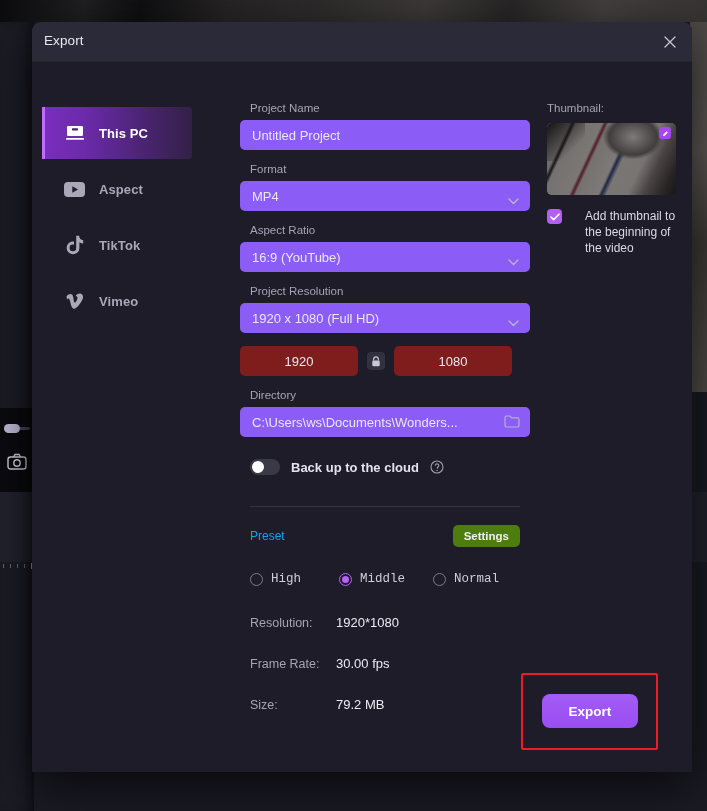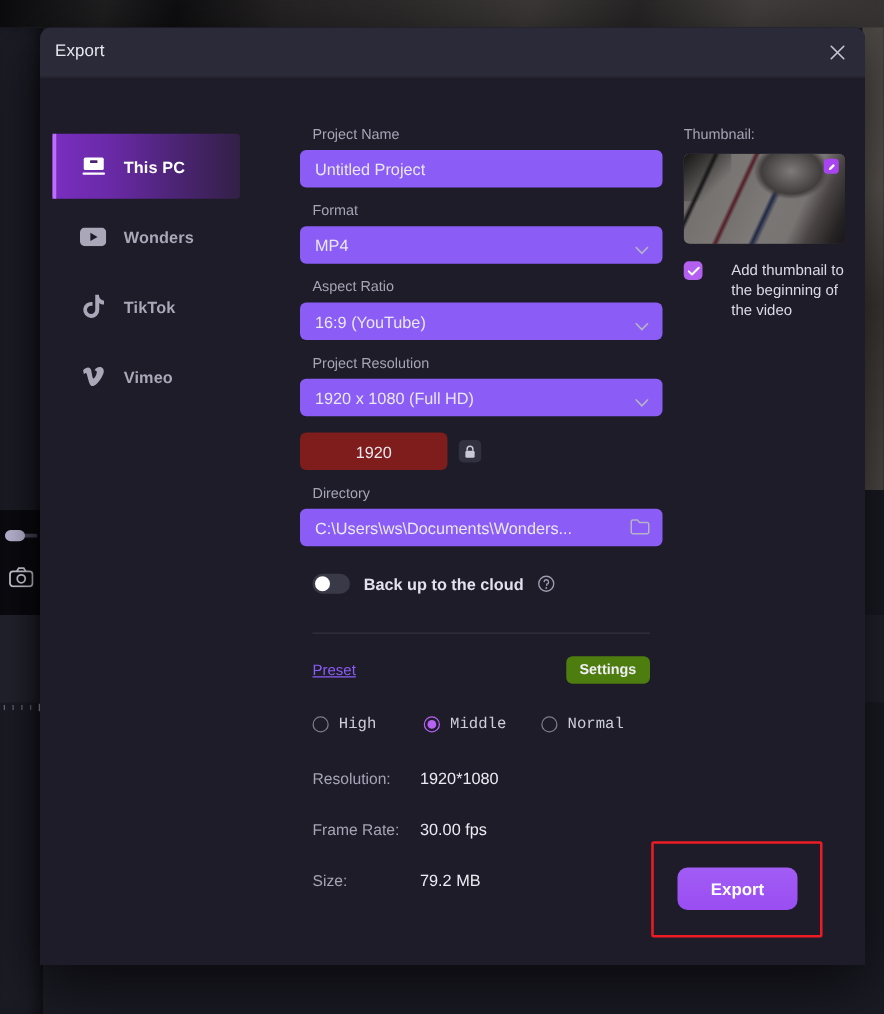--- a/index.html
+++ b/index.html
@@ -129,21 +129,21 @@
     position: absolute; left: 2px; top: 2px; width: 12px; height: 12px;
     border-radius: 50%; background: #ffffff;
   }
   .toggle-row .txt { font-size: 13px; color: #e3e2ec; }
   .help-ico { width: 14px; height: 14px; cursor: pointer; }
 
   .divider { height: 1px; background: #33323f; margin: 31px 10px 0 10px; }
 
   
   .preset-head { display: flex; align-items: center; margin: 18px 10px 0 10px; }
-  .preset-head .lbl { font-size: 12px; color: #8b5cf6; text-decoration: underline; }
+  .preset-head .lbl { font-size: 12px; color: #0ea5e9; }
   .settings-btn {
     margin-left: auto; background: #4d7c0f; color: #f0eff5;
     font-size: 11.5px; font-weight: 700; padding: 5px 11px;
     border-radius: 5px; cursor: pointer; border: none;
   }
   .radio-row { display: flex; align-items: center; margin: 25px 0 0 10px; font-family: Liberation Mono, monospace; }
   .radio-opt { display: flex; align-items: center; gap: 8px; cursor: pointer; }
   .radio-opt .rlabel { font-size: 12.5px; color: #cfcddb; }
   .radio {
     width: 13px; height: 13px; border-radius: 50%;
@@ -269,21 +269,21 @@
         <span class="label">This PC</span>
       </div>
 
       <div class="side-item">
         <span class="side-ico">
           <svg width="21" height="15" viewBox="0 0 21 15">
             <rect x="0" y="0" width="21" height="15" rx="4" fill="#a9a7b8"></rect>
             <path d="M8.3 4.2 L14 7.5 L8.3 10.8 Z" fill="#1d1c28"></path>
           </svg>
         </span>
-        <span class="label">Wonders</span>
+        <span class="label">Aspect</span>
       </div>
 
       <div class="side-item">
         <span class="side-ico">
           <svg width="19" height="21" viewBox="0 0 19 21">
             <path d="M11.2 0.8 v12.1 a3.3 3.3 0 1 1 -3.3 -3.3 c.4 0 .8.06 1.1.17 V6.6
                      a6.4 6.4 0 1 0 5.4 6.3 V7.3 c1.1.8 2.4 1.2 3.8 1.2 V5.3
                      c-2.2 0 -4 -1.9 -4 -4.2 V0.8 Z" fill="#a9a7b8"></path>
           </svg>
         </span>
@@ -344,20 +344,23 @@
       <div class="dim-row">
         <div class="dim-box">
           <span class="val">1920</span>
         </div>
         <div class="lock-btn">
           <svg width="10" height="11" viewBox="0 0 10 11">
             <path d="M2.7 4.6 V3.2 a2.3 2.3 0 0 1 4.6 0 V4.6" fill="none" stroke="#cbc9d8" stroke-width="1.2"></path>
             <rect x="1.3" y="4.6" width="7.4" height="5.6" rx="1.2" fill="#cbc9d8"></rect>
           </svg>
         </div>
+        <div class="dim-box">
+          <span class="val">1080</span>
+        </div>
       </div>
 
       <div class="field-label">Directory</div>
       <div class="input-box dir-box">
         <span class="val">C:\Users\ws\Documents\Wonders...</span>
         <span class="folder">
           <svg width="16" height="15" viewBox="0 0 16 15">
             <path d="M1 3.4 a1.4 1.4 0 0 1 1.4-1.4 H6 l1.6 1.9 H13.6 A1.4 1.4 0 0 1 15 5.3
                      V11.6 A1.4 1.4 0 0 1 13.6 13 H2.4 A1.4 1.4 0 0 1 1 11.6 Z" fill="none" stroke="#b5b3c4" stroke-width="1.2"></path>
           </svg>

